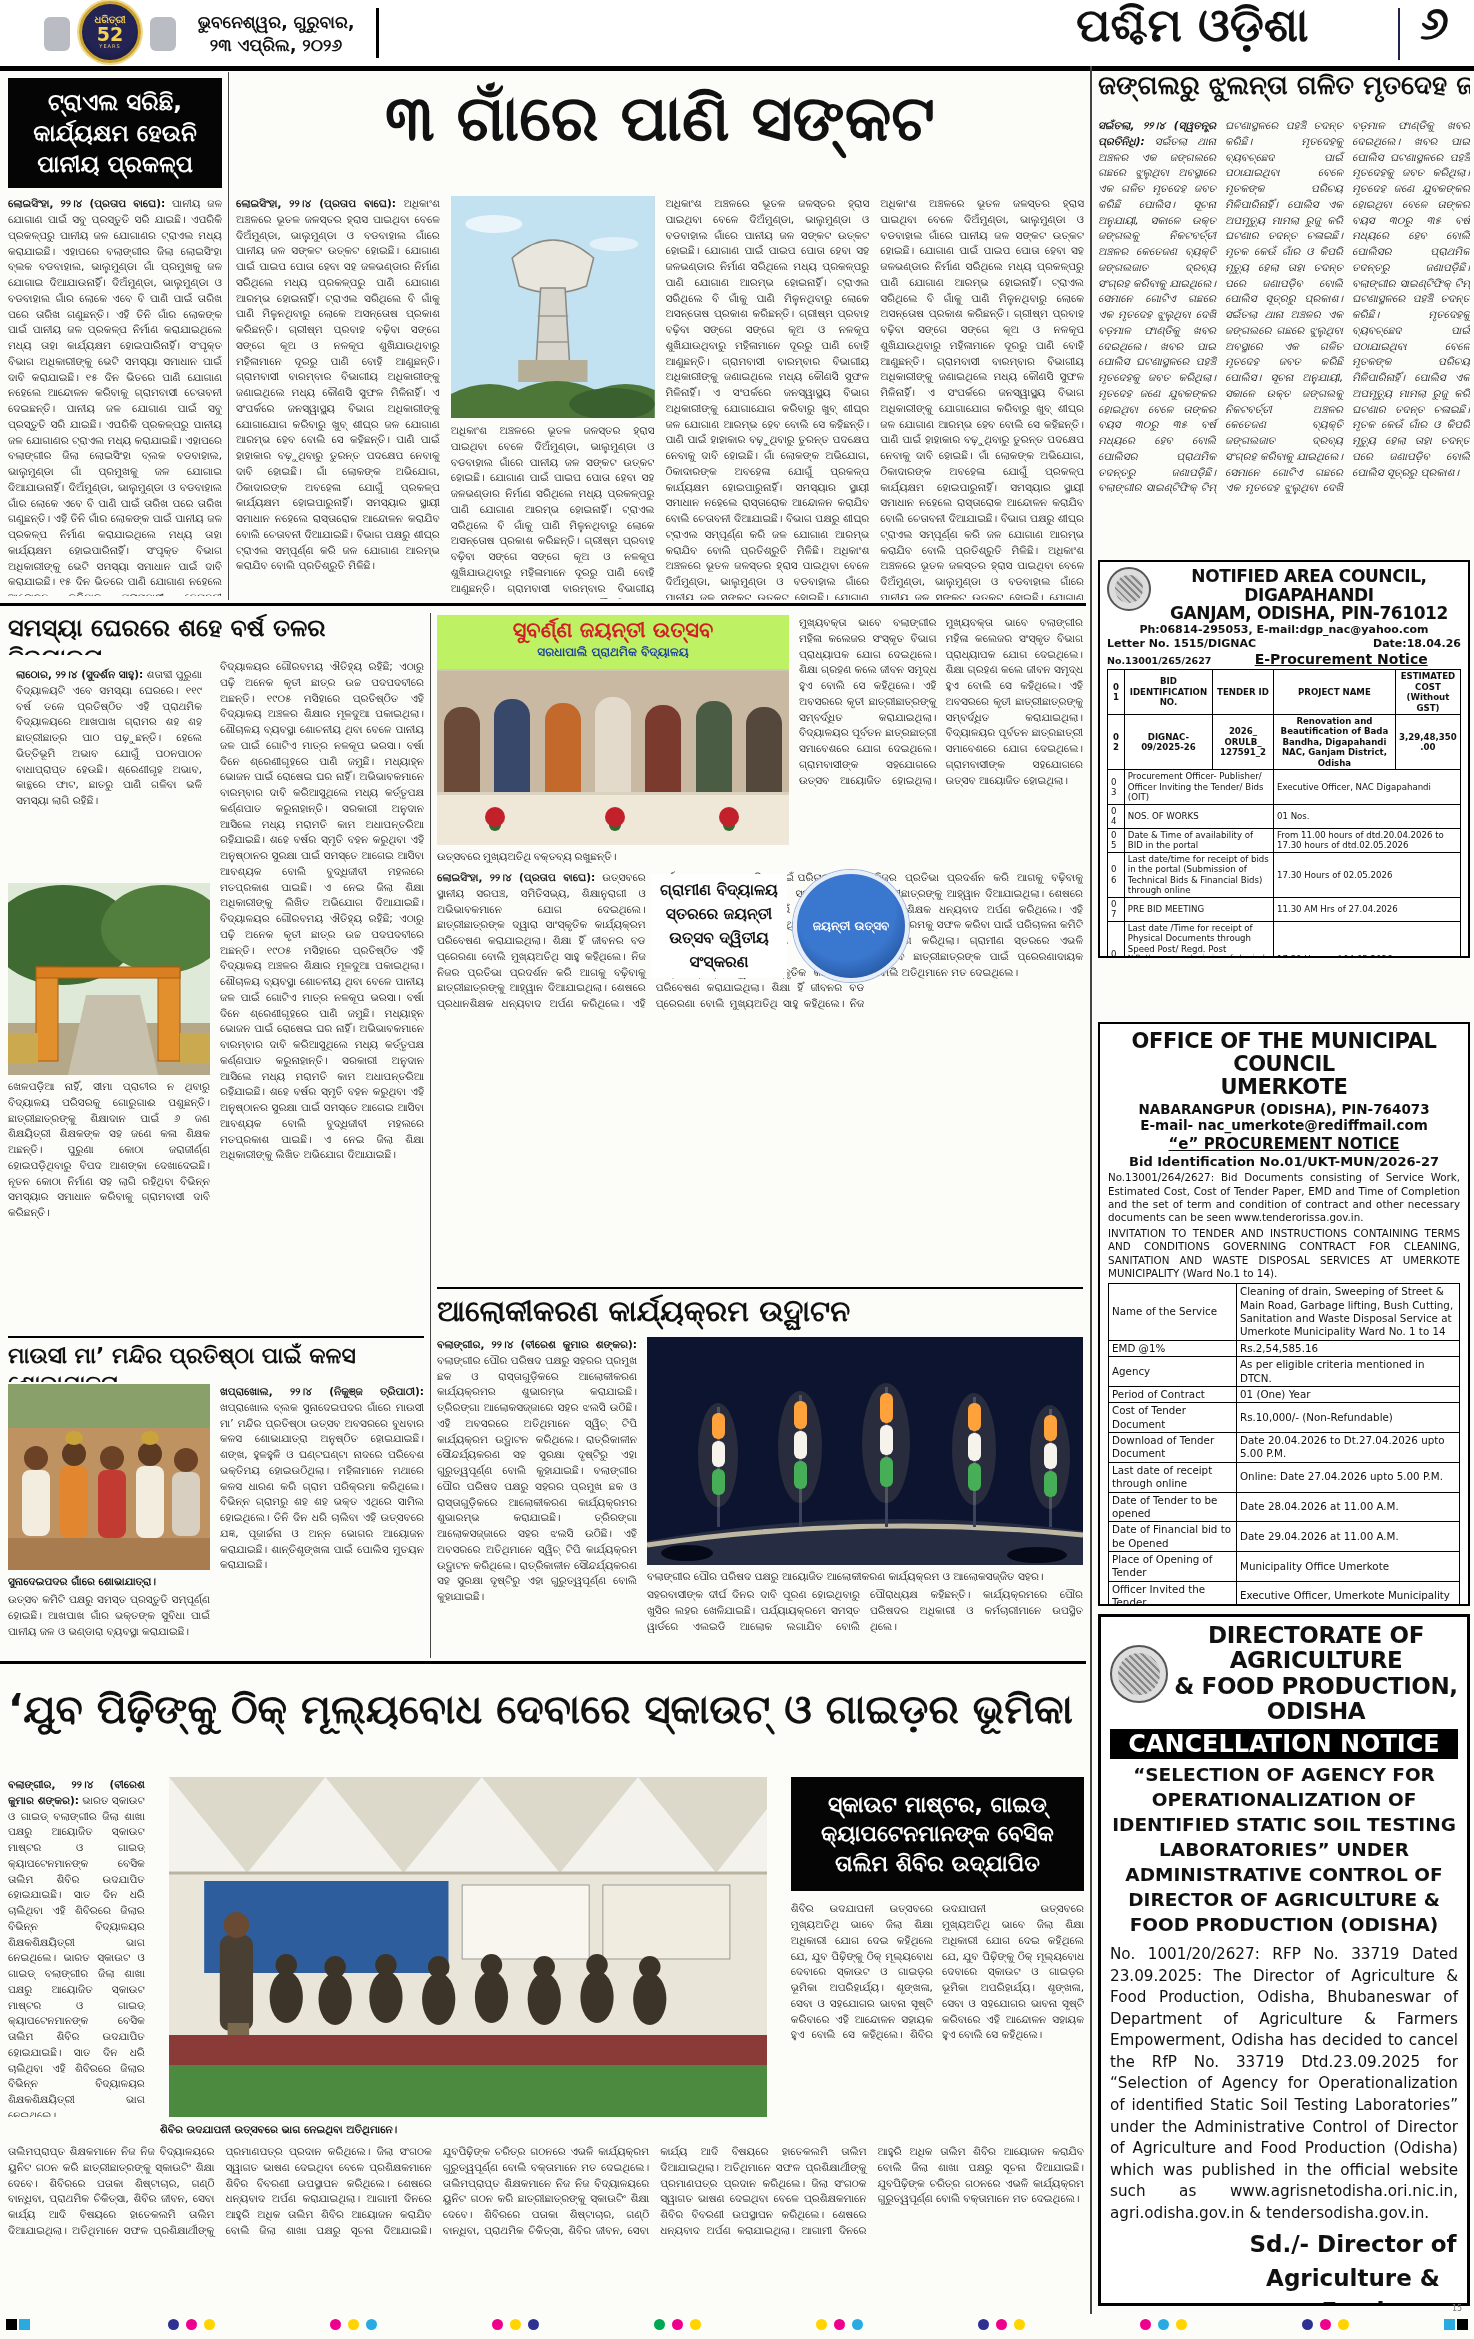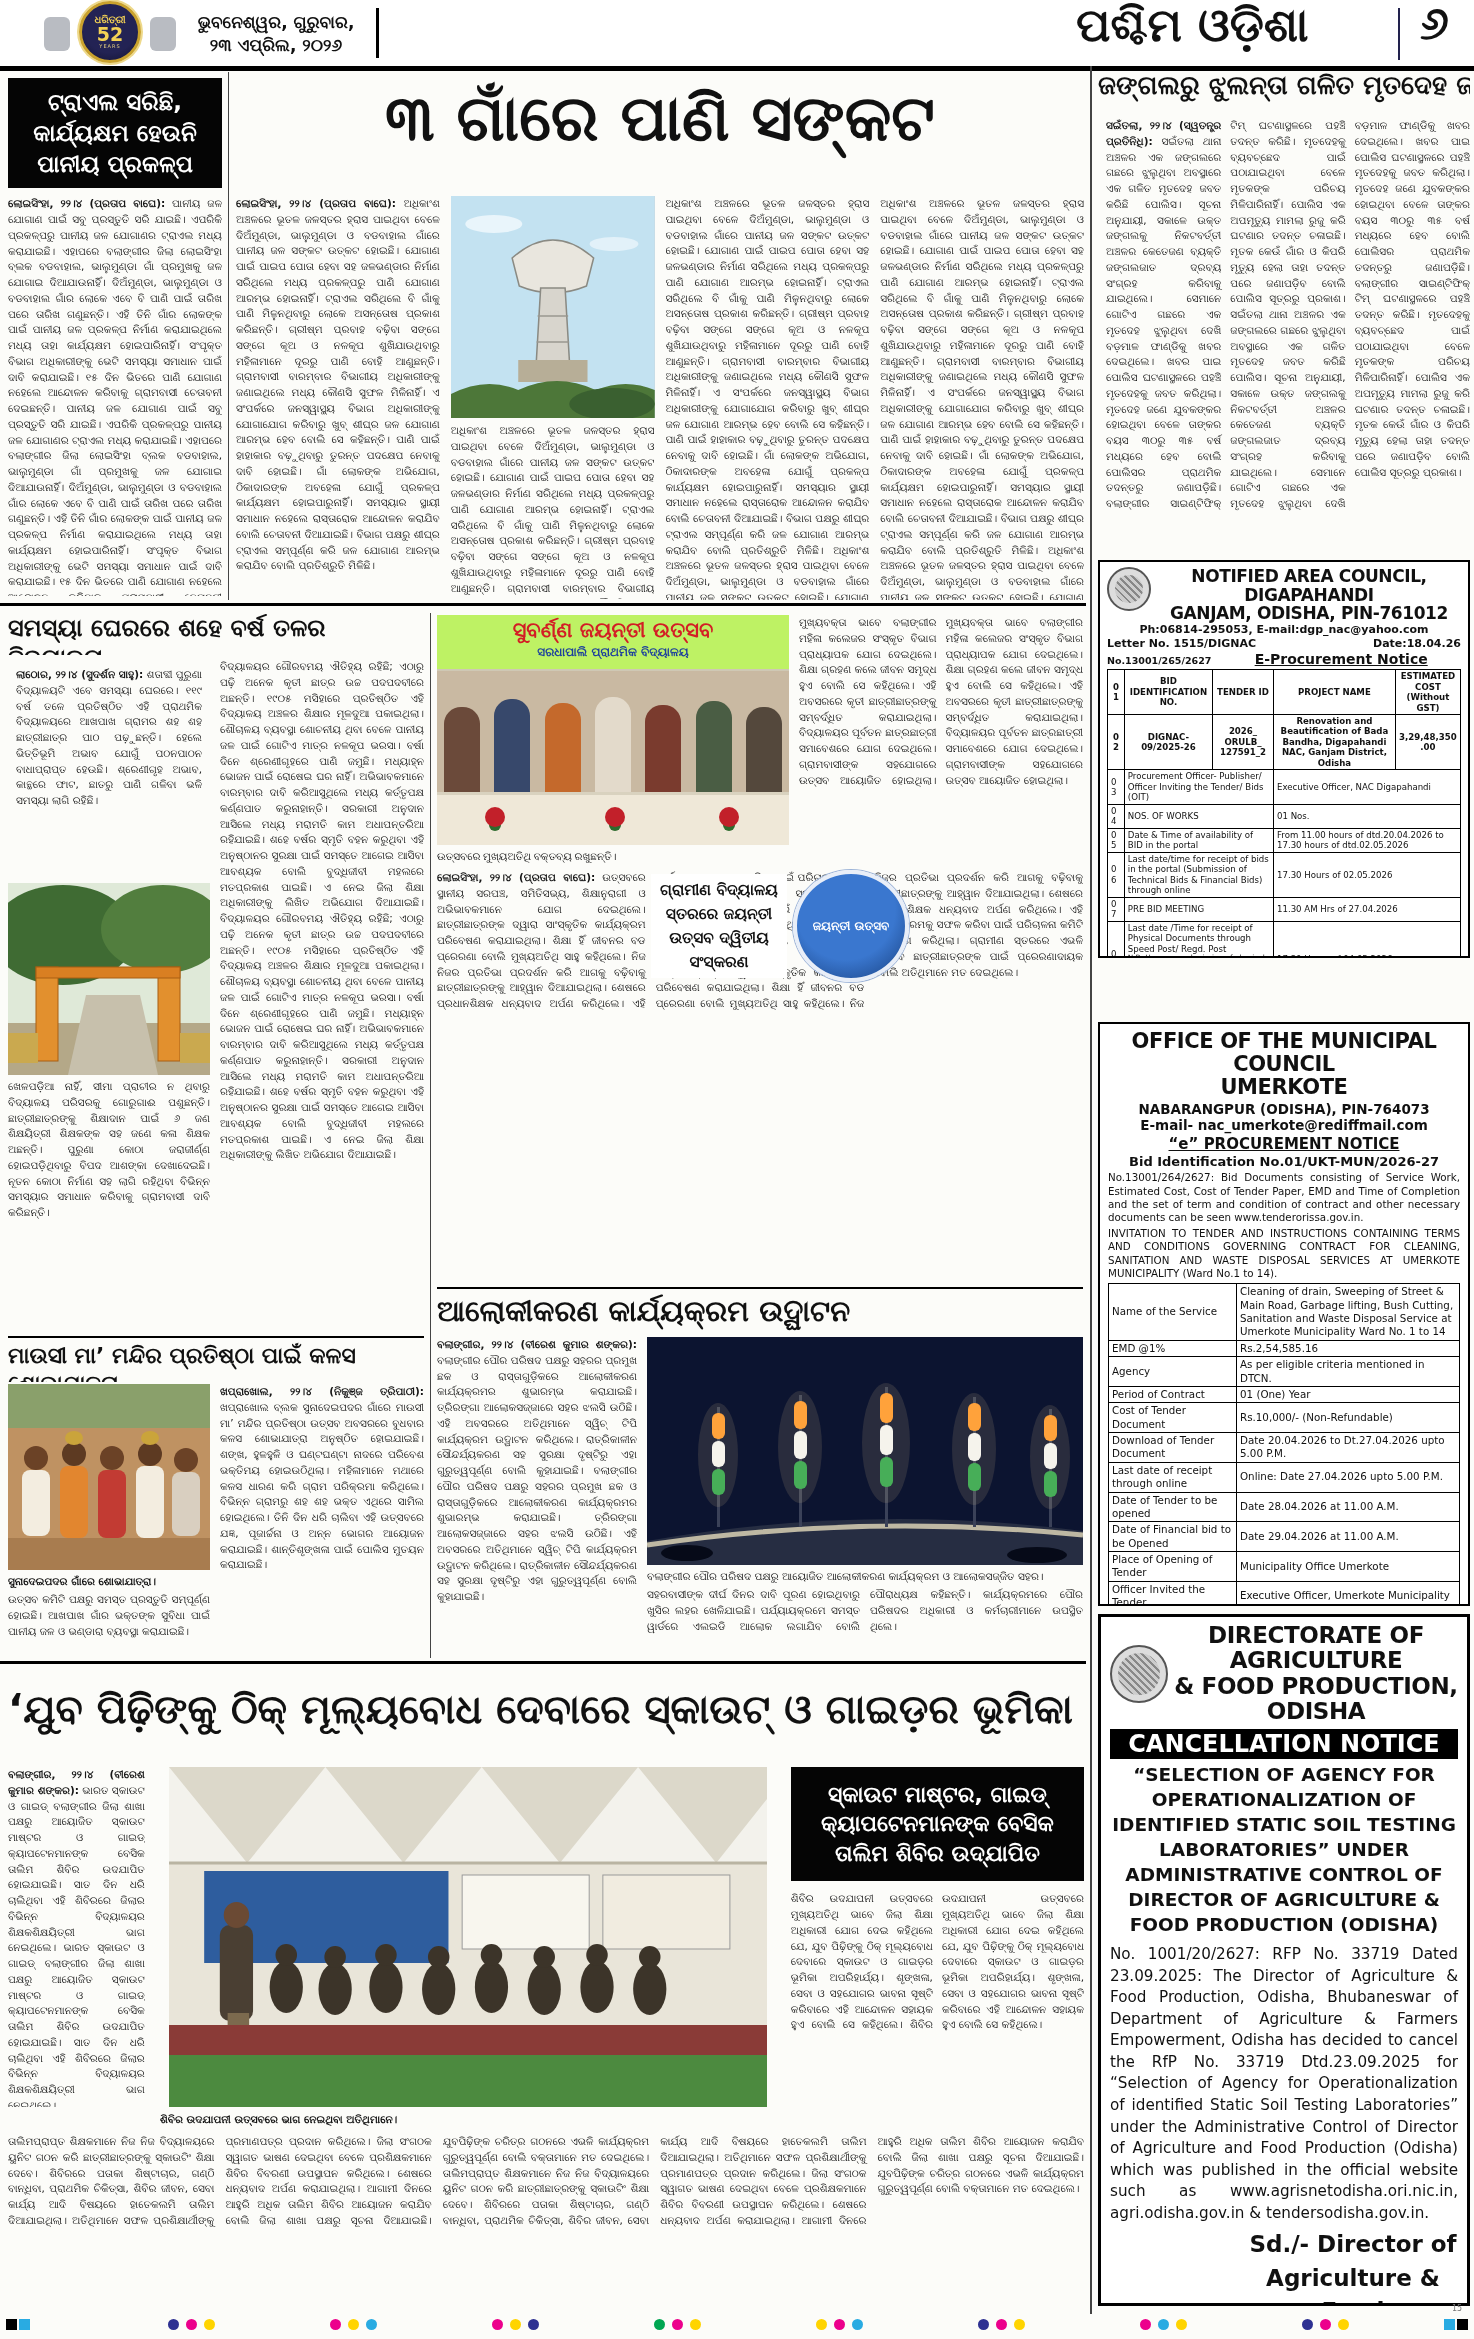--- a/index.html
+++ b/index.html
@@ -134,21 +134,21 @@
       </div>
       <p class="body-txt" style="flex:1;height:404px;margin:0;">ଅଧିକାଂଶ ଅଞ୍ଚଳରେ ଭୂତଳ ଜଳସ୍ତର ହ୍ରାସ ପାଇଥିବା ବେଳେ ଦିଅଁମୁଣ୍ଡା, ଭାଲୁମୁଣ୍ଡା ଓ ବଡବାହାଲ ଗାଁରେ ପାନୀୟ ଜଳ ସଙ୍କଟ ଉତ୍କଟ ହୋଇଛି। ଯୋଗାଣ ପାଇଁ ପାଇପ ପୋତା ହେବା ସହ ଜଳଭଣ୍ଡାର ନିର୍ମାଣ ସରିଥିଲେ ମଧ୍ୟ ପ୍ରକଳ୍ପରୁ ପାଣି ଯୋଗାଣ ଆରମ୍ଭ ହୋଇନାହିଁ। ଟ୍ରାଏଲ ସରିଥିଲେ ବି ଗାଁକୁ ପାଣି ମିଳୁନଥିବାରୁ ଲୋକେ ଅସନ୍ତୋଷ ପ୍ରକାଶ କରିଛନ୍ତି। ଗ୍ରୀଷ୍ମ ପ୍ରବାହ ବଢ଼ିବା ସଙ୍ଗେ ସଙ୍ଗେ କୂଅ ଓ ନଳକୂପ ଶୁଖିଯାଉଥିବାରୁ ମହିଳାମାନେ ଦୂରରୁ ପାଣି ବୋହି ଆଣୁଛନ୍ତି। ଗ୍ରାମବାସୀ ବାରମ୍ବାର ବିଭାଗୀୟ ଅଧିକାରୀଙ୍କୁ ଜଣାଇଥିଲେ ମଧ୍ୟ କୌଣସି ସୁଫଳ ମିଳିନାହିଁ। ଏ ସଂପର୍କରେ ଜନସ୍ୱାସ୍ଥ୍ୟ ବିଭାଗ ଅଧିକାରୀଙ୍କୁ ଯୋଗାଯୋଗ କରିବାରୁ ଖୁବ୍ ଶୀଘ୍ର ଜଳ ଯୋଗାଣ ଆରମ୍ଭ ହେବ ବୋଲି ସେ କହିଛନ୍ତି। ପାଣି ପାଇଁ ହାହାକାର ବଢ଼ୁଥିବାରୁ ତୁରନ୍ତ ପଦକ୍ଷେପ ନେବାକୁ ଦାବି ହୋଇଛି। ଗାଁ ଲୋକଙ୍କ ଅଭିଯୋଗ, ଠିକାଦାରଙ୍କ ଅବହେଳା ଯୋଗୁଁ ପ୍ରକଳ୍ପ କାର୍ଯ୍ୟକ୍ଷମ ହୋଇପାରୁନାହିଁ। ସମସ୍ୟାର ସ୍ଥାୟୀ ସମାଧାନ ନହେଲେ ରାସ୍ତାରୋକ ଆନ୍ଦୋଳନ କରାଯିବ ବୋଲି ଚେତାବନୀ ଦିଆଯାଇଛି। ବିଭାଗ ପକ୍ଷରୁ ଶୀଘ୍ର ଟ୍ରାଏଲ ସମ୍ପୂର୍ଣ୍ଣ କରି ଜଳ ଯୋଗାଣ ଆରମ୍ଭ କରାଯିବ ବୋଲି ପ୍ରତିଶ୍ରୁତି ମିଳିଛି। ଅଧିକାଂଶ ଅଞ୍ଚଳରେ ଭୂତଳ ଜଳସ୍ତର ହ୍ରାସ ପାଇଥିବା ବେଳେ ଦିଅଁମୁଣ୍ଡା, ଭାଲୁମୁଣ୍ଡା ଓ ବଡବାହାଲ ଗାଁରେ ପାନୀୟ ଜଳ ସଙ୍କଟ ଉତ୍କଟ ହୋଇଛି। ଯୋଗାଣ ପାଇଁ ପାଇପ ପୋତା ହେବା ସହ ଜଳଭଣ୍ଡାର ନିର୍ମାଣ ସରିଥିଲେ ମଧ୍ୟ ପ୍ରକଳ୍ପରୁ ପାଣି ଯୋଗାଣ ଆରମ୍ଭ ହୋଇନାହିଁ। ଟ୍ରାଏଲ ସରିଥିଲେ ବି ଗାଁକୁ ପାଣି ମିଳୁନଥିବାରୁ ଲୋକେ ଅସନ୍ତୋଷ ପ୍ରକାଶ କରିଛନ୍ତି। ଗ୍ରୀଷ୍ମ ପ୍ରବାହ ବଢ଼ିବା ସଙ୍ଗେ ସଙ୍ଗେ କୂଅ ଓ ନଳକୂପ ଶୁଖିଯାଉଥିବାରୁ ମହିଳାମାନେ ଦୂରରୁ ପାଣି ବୋହି ଆଣୁଛନ୍ତି। ଗ୍ରାମବାସୀ ବାରମ୍ବାର ବିଭାଗୀୟ ଅଧିକାରୀଙ୍କୁ ଜଣାଇଥିଲେ ମଧ୍ୟ କୌଣସି ସୁଫଳ ମିଳିନାହିଁ। ଏ ସଂପର୍କରେ ଜନସ୍ୱାସ୍ଥ୍ୟ ବିଭାଗ ଅଧିକାରୀଙ୍କୁ ଯୋଗାଯୋଗ କରିବାରୁ ଖୁବ୍ ଶୀଘ୍ର ଜଳ ଯୋଗାଣ ଆରମ୍ଭ ହେବ ବୋଲି ସେ କହିଛନ୍ତି। ପାଣି ପାଇଁ ହାହାକାର ବଢ଼ୁଥିବାରୁ ତୁରନ୍ତ ପଦକ୍ଷେପ ନେବାକୁ ଦାବି ହୋଇଛି। ଗାଁ ଲୋକଙ୍କ ଅଭିଯୋଗ, ଠିକାଦାରଙ୍କ ଅବହେଳା ଯୋଗୁଁ ପ୍ରକଳ୍ପ କାର୍ଯ୍ୟକ୍ଷମ ହୋଇପାରୁନାହିଁ। ସମସ୍ୟାର ସ୍ଥାୟୀ ସମାଧାନ ନହେଲେ ରାସ୍ତାରୋକ ଆନ୍ଦୋଳନ କରାଯିବ ବୋଲି ଚେତାବନୀ ଦିଆଯାଇଛି। ବିଭାଗ ପକ୍ଷରୁ ଶୀଘ୍ର ଟ୍ରାଏଲ ସମ୍ପୂର୍ଣ୍ଣ କରି ଜଳ ଯୋଗାଣ ଆରମ୍ଭ କରାଯିବ ବୋଲି ପ୍ରତିଶ୍ରୁତି ମିଳିଛି।</p>
       <p class="body-txt" style="flex:1;height:404px;margin:0;">ଅଧିକାଂଶ ଅଞ୍ଚଳରେ ଭୂତଳ ଜଳସ୍ତର ହ୍ରାସ ପାଇଥିବା ବେଳେ ଦିଅଁମୁଣ୍ଡା, ଭାଲୁମୁଣ୍ଡା ଓ ବଡବାହାଲ ଗାଁରେ ପାନୀୟ ଜଳ ସଙ୍କଟ ଉତ୍କଟ ହୋଇଛି। ଯୋଗାଣ ପାଇଁ ପାଇପ ପୋତା ହେବା ସହ ଜଳଭଣ୍ଡାର ନିର୍ମାଣ ସରିଥିଲେ ମଧ୍ୟ ପ୍ରକଳ୍ପରୁ ପାଣି ଯୋଗାଣ ଆରମ୍ଭ ହୋଇନାହିଁ। ଟ୍ରାଏଲ ସରିଥିଲେ ବି ଗାଁକୁ ପାଣି ମିଳୁନଥିବାରୁ ଲୋକେ ଅସନ୍ତୋଷ ପ୍ରକାଶ କରିଛନ୍ତି। ଗ୍ରୀଷ୍ମ ପ୍ରବାହ ବଢ଼ିବା ସଙ୍ଗେ ସଙ୍ଗେ କୂଅ ଓ ନଳକୂପ ଶୁଖିଯାଉଥିବାରୁ ମହିଳାମାନେ ଦୂରରୁ ପାଣି ବୋହି ଆଣୁଛନ୍ତି। ଗ୍ରାମବାସୀ ବାରମ୍ବାର ବିଭାଗୀୟ ଅଧିକାରୀଙ୍କୁ ଜଣାଇଥିଲେ ମଧ୍ୟ କୌଣସି ସୁଫଳ ମିଳିନାହିଁ। ଏ ସଂପର୍କରେ ଜନସ୍ୱାସ୍ଥ୍ୟ ବିଭାଗ ଅଧିକାରୀଙ୍କୁ ଯୋଗାଯୋଗ କରିବାରୁ ଖୁବ୍ ଶୀଘ୍ର ଜଳ ଯୋଗାଣ ଆରମ୍ଭ ହେବ ବୋଲି ସେ କହିଛନ୍ତି। ପାଣି ପାଇଁ ହାହାକାର ବଢ଼ୁଥିବାରୁ ତୁରନ୍ତ ପଦକ୍ଷେପ ନେବାକୁ ଦାବି ହୋଇଛି। ଗାଁ ଲୋକଙ୍କ ଅଭିଯୋଗ, ଠିକାଦାରଙ୍କ ଅବହେଳା ଯୋଗୁଁ ପ୍ରକଳ୍ପ କାର୍ଯ୍ୟକ୍ଷମ ହୋଇପାରୁନାହିଁ। ସମସ୍ୟାର ସ୍ଥାୟୀ ସମାଧାନ ନହେଲେ ରାସ୍ତାରୋକ ଆନ୍ଦୋଳନ କରାଯିବ ବୋଲି ଚେତାବନୀ ଦିଆଯାଇଛି। ବିଭାଗ ପକ୍ଷରୁ ଶୀଘ୍ର ଟ୍ରାଏଲ ସମ୍ପୂର୍ଣ୍ଣ କରି ଜଳ ଯୋଗାଣ ଆରମ୍ଭ କରାଯିବ ବୋଲି ପ୍ରତିଶ୍ରୁତି ମିଳିଛି। ଅଧିକାଂଶ ଅଞ୍ଚଳରେ ଭୂତଳ ଜଳସ୍ତର ହ୍ରାସ ପାଇଥିବା ବେଳେ ଦିଅଁମୁଣ୍ଡା, ଭାଲୁମୁଣ୍ଡା ଓ ବଡବାହାଲ ଗାଁରେ ପାନୀୟ ଜଳ ସଙ୍କଟ ଉତ୍କଟ ହୋଇଛି। ଯୋଗାଣ ପାଇଁ ପାଇପ ପୋତା ହେବା ସହ ଜଳଭଣ୍ଡାର ନିର୍ମାଣ ସରିଥିଲେ ମଧ୍ୟ ପ୍ରକଳ୍ପରୁ ପାଣି ଯୋଗାଣ ଆରମ୍ଭ ହୋଇନାହିଁ। ଟ୍ରାଏଲ ସରିଥିଲେ ବି ଗାଁକୁ ପାଣି ମିଳୁନଥିବାରୁ ଲୋକେ ଅସନ୍ତୋଷ ପ୍ରକାଶ କରିଛନ୍ତି। ଗ୍ରୀଷ୍ମ ପ୍ରବାହ ବଢ଼ିବା ସଙ୍ଗେ ସଙ୍ଗେ କୂଅ ଓ ନଳକୂପ ଶୁଖିଯାଉଥିବାରୁ ମହିଳାମାନେ ଦୂରରୁ ପାଣି ବୋହି ଆଣୁଛନ୍ତି। ଗ୍ରାମବାସୀ ବାରମ୍ବାର ବିଭାଗୀୟ ଅଧିକାରୀଙ୍କୁ ଜଣାଇଥିଲେ ମଧ୍ୟ କୌଣସି ସୁଫଳ ମିଳିନାହିଁ। ଏ ସଂପର୍କରେ ଜନସ୍ୱାସ୍ଥ୍ୟ ବିଭାଗ ଅଧିକାରୀଙ୍କୁ ଯୋଗାଯୋଗ କରିବାରୁ ଖୁବ୍ ଶୀଘ୍ର ଜଳ ଯୋଗାଣ ଆରମ୍ଭ ହେବ ବୋଲି ସେ କହିଛନ୍ତି। ପାଣି ପାଇଁ ହାହାକାର ବଢ଼ୁଥିବାରୁ ତୁରନ୍ତ ପଦକ୍ଷେପ ନେବାକୁ ଦାବି ହୋଇଛି। ଗାଁ ଲୋକଙ୍କ ଅଭିଯୋଗ, ଠିକାଦାରଙ୍କ ଅବହେଳା ଯୋଗୁଁ ପ୍ରକଳ୍ପ କାର୍ଯ୍ୟକ୍ଷମ ହୋଇପାରୁନାହିଁ। ସମସ୍ୟାର ସ୍ଥାୟୀ ସମାଧାନ ନହେଲେ ରାସ୍ତାରୋକ ଆନ୍ଦୋଳନ କରାଯିବ ବୋଲି ଚେତାବନୀ ଦିଆଯାଇଛି। ବିଭାଗ ପକ୍ଷରୁ ଶୀଘ୍ର ଟ୍ରାଏଲ ସମ୍ପୂର୍ଣ୍ଣ କରି ଜଳ ଯୋଗାଣ ଆରମ୍ଭ କରାଯିବ ବୋଲି ପ୍ରତିଶ୍ରୁତି ମିଳିଛି।</p>
     </div>
   </div>
 
   <div class="abs vrule" style="left:1090px;top:66px;width:2px;height:2248px;"></div>
 
   <div class="abs" style="left:1098px;top:70px;width:372px;height:486px;">
     <div class="h2a" style="height:44px;">ଜଙ୍ଗଲରୁ ଝୁଲନ୍ତା ଗଳିତ ମୃତଦେହ ଜବତ</div>
-    <p class="body-txt" style="column-count:3;column-gap:9px;height:436px;margin:4px 0 0 8px;">
+    <p class="body-txt" style="column-count:3;column-gap:9px;height:436px;margin:4px 0 0 0;font-style:italic;">
       <span class="dl">ସଇଁତଲା, ୨୨।୪ (ସ୍ୱତନ୍ତ୍ର ପ୍ରତିନିଧି):</span>
       <span>ସଇଁତଲା ଥାନା ଅଞ୍ଚଳର ଏକ ଜଙ୍ଗଲରେ ଗଛରେ ଝୁଲୁଥିବା ଅବସ୍ଥାରେ ଏକ ଗଳିତ ମୃତଦେହ ଜବତ କରିଛି ପୋଲିସ। ସୂଚନା ଅନୁଯାୟୀ, ସକାଳେ ଉକ୍ତ ଜଙ୍ଗଲକୁ ନିକଟବର୍ତ୍ତୀ ଅଞ୍ଚଳର କେତେଜଣ ବ୍ୟକ୍ତି ଜଙ୍ଗଲଜାତ ଦ୍ରବ୍ୟ ସଂଗ୍ରହ କରିବାକୁ ଯାଇଥିଲେ। ସେମାନେ ଗୋଟିଏ ଗଛରେ ଏକ ମୃତଦେହ ଝୁଲୁଥିବା ଦେଖି ବଡ଼ମାଳ ଫାଣ୍ଡିକୁ ଖବର ଦେଇଥିଲେ। ଖବର ପାଇ ପୋଲିସ ଘଟଣାସ୍ଥଳରେ ପହଞ୍ଚି ମୃତଦେହକୁ ଜବତ କରିଥିଲା। ମୃତଦେହ ଜଣେ ଯୁବକଙ୍କର ହୋଇଥିବା ବେଳେ ତାଙ୍କର ବୟସ ୩୦ରୁ ୩୫ ବର୍ଷ ମଧ୍ୟରେ ହେବ ବୋଲି ପୋଲିସର ପ୍ରାଥମିକ ତଦନ୍ତରୁ ଜଣାପଡ଼ିଛି। ବଲାଙ୍ଗୀର ସାଇଣ୍ଟିଫିକ୍ ଟିମ୍ ଘଟଣାସ୍ଥଳରେ ପହଞ୍ଚି ତଦନ୍ତ କରିଛି। ମୃତଦେହକୁ ବ୍ୟବଚ୍ଛେଦ ପାଇଁ ପଠାଯାଇଥିବା ବେଳେ ମୃତକଙ୍କ ପରିଚୟ ମିଳିପାରିନାହିଁ। ପୋଲିସ ଏକ ଅପମୃତ୍ୟୁ ମାମଲା ରୁଜୁ କରି ଘଟଣାର ତଦନ୍ତ ଚଳାଇଛି। ମୃତକ କେଉଁ ଗାଁର ଓ କିପରି ମୃତ୍ୟୁ ହେଲା ତାହା ତଦନ୍ତ ପରେ ଜଣାପଡ଼ିବ ବୋଲି ପୋଲିସ ସୂତ୍ରରୁ ପ୍ରକାଶ। ସଇଁତଲା ଥାନା ଅଞ୍ଚଳର ଏକ ଜଙ୍ଗଲରେ ଗଛରେ ଝୁଲୁଥିବା ଅବସ୍ଥାରେ ଏକ ଗଳିତ ମୃତଦେହ ଜବତ କରିଛି ପୋଲିସ। ସୂଚନା ଅନୁଯାୟୀ, ସକାଳେ ଉକ୍ତ ଜଙ୍ଗଲକୁ ନିକଟବର୍ତ୍ତୀ ଅଞ୍ଚଳର କେତେଜଣ ବ୍ୟକ୍ତି ଜଙ୍ଗଲଜାତ ଦ୍ରବ୍ୟ ସଂଗ୍ରହ କରିବାକୁ ଯାଇଥିଲେ। ସେମାନେ ଗୋଟିଏ ଗଛରେ ଏକ ମୃତଦେହ ଝୁଲୁଥିବା ଦେଖି ବଡ଼ମାଳ ଫାଣ୍ଡିକୁ ଖବର ଦେଇଥିଲେ। ଖବର ପାଇ ପୋଲିସ ଘଟଣାସ୍ଥଳରେ ପହଞ୍ଚି ମୃତଦେହକୁ ଜବତ କରିଥିଲା। ମୃତଦେହ ଜଣେ ଯୁବକଙ୍କର ହୋଇଥିବା ବେଳେ ତାଙ୍କର ବୟସ ୩୦ରୁ ୩୫ ବର୍ଷ ମଧ୍ୟରେ ହେବ ବୋଲି ପୋଲିସର ପ୍ରାଥମିକ ତଦନ୍ତରୁ ଜଣାପଡ଼ିଛି। ବଲାଙ୍ଗୀର ସାଇଣ୍ଟିଫିକ୍ ଟିମ୍ ଘଟଣାସ୍ଥଳରେ ପହଞ୍ଚି ତଦନ୍ତ କରିଛି। ମୃତଦେହକୁ ବ୍ୟବଚ୍ଛେଦ ପାଇଁ ପଠାଯାଇଥିବା ବେଳେ ମୃତକଙ୍କ ପରିଚୟ ମିଳିପାରିନାହିଁ। ପୋଲିସ ଏକ ଅପମୃତ୍ୟୁ ମାମଲା ରୁଜୁ କରି ଘଟଣାର ତଦନ୍ତ ଚଳାଇଛି। ମୃତକ କେଉଁ ଗାଁର ଓ କିପରି ମୃତ୍ୟୁ ହେଲା ତାହା ତଦନ୍ତ ପରେ ଜଣାପଡ଼ିବ ବୋଲି ପୋଲିସ ସୂତ୍ରରୁ ପ୍ରକାଶ।</span>
     </p>
   </div>
 
   <div class="abs hrule" style="left:0;top:603px;width:1086px;height:3px;"></div>
 
   <div class="abs" style="left:8px;top:613px;width:416px;height:718px;">
     <div class="h2b" style="height:42px;">ସମସ୍ୟା ଘେରରେ ଶହେ ବର୍ଷ ତଳର ବିଦ୍ୟାଳୟ</div>
     <div style="display:flex;gap:10px;height:668px;margin-top:4px;">
@@ -310,21 +310,21 @@
         <span class="dl">ଖପ୍ରାଖୋଲ, ୨୨।୪ (ନିକୁଞ୍ଜ ତ୍ରିପାଠୀ):</span>
         <span>ଖପ୍ରାଖୋଲ ବ୍ଲକ ସୁନାଦେଇପଦର ଗାଁରେ ମାଉସୀ ମା’ ମନ୍ଦିର ପ୍ରତିଷ୍ଠା ଉତ୍ସବ ଅବସରରେ ବୁଧବାର କଳସ ଶୋଭାଯାତ୍ରା ଅନୁଷ୍ଠିତ ହୋଇଯାଇଛି। ଶଙ୍ଖ, ହୁଳହୁଳି ଓ ଘଣ୍ଟଘଣ୍ଟା ନାଦରେ ପରିବେଶ ଭକ୍ତିମୟ ହୋଇଉଠିଥିଲା। ମହିଳାମାନେ ମଥାରେ କଳସ ଧାରଣ କରି ଗ୍ରାମ ପରିକ୍ରମା କରିଥିଲେ। ବିଭିନ୍ନ ଗ୍ରାମରୁ ଶହ ଶହ ଭକ୍ତ ଏଥିରେ ସାମିଲ ହୋଇଥିଲେ। ତିନି ଦିନ ଧରି ଚାଲିବା ଏହି ଉତ୍ସବରେ ଯଜ୍ଞ, ପୂଜାର୍ଚ୍ଚନା ଓ ଅନ୍ନ ଭୋଗର ଆୟୋଜନ କରାଯାଇଛି। ଶାନ୍ତିଶୃଙ୍ଖଳା ପାଇଁ ପୋଲିସ ମୁତୟନ କରାଯାଇଛି।</span>
       </p>
     </div>
   </div>
 
   <div class="abs hrule" style="left:0;top:1661px;width:1086px;height:3px;"></div>
 
   <div class="abs" style="left:8px;top:1669px;width:1076px;height:644px;">
     <div class="h-big" style="height:86px;">‘ଯୁବ ପିଢ଼ିଙ୍କୁ ଠିକ୍ ମୂଲ୍ୟବୋଧ ଦେବାରେ ସ୍କାଉଟ୍ ଓ ଗାଇଡ଼ର ଭୂମିକା ଅପରିହାର୍ଯ୍ୟ’</div>
-    <div style="display:flex;gap:24px;margin-top:12px;">
+    <div style="display:flex;gap:24px;margin-top:22px;">
       <p class="body-txt" style="width:140px;height:340px;margin:0;">
         <span class="dl">ବଲାଙ୍ଗୀର, ୨୨।୪ (ବୀରେଶ କୁମାର ଶଙ୍କର):</span>
         <span>ଭାରତ ସ୍କାଉଟ ଓ ଗାଇଡ୍ ବଲାଙ୍ଗୀର ଜିଲା ଶାଖା ପକ୍ଷରୁ ଆୟୋଜିତ ସ୍କାଉଟ ମାଷ୍ଟର ଓ ଗାଇଡ୍ କ୍ୟାପଟେନମାନଙ୍କ ବେସିକ ତାଲିମ ଶିବିର ଉଦଯାପିତ ହୋଇଯାଇଛି। ସାତ ଦିନ ଧରି ଚାଲିଥିବା ଏହି ଶିବିରରେ ଜିଲାର ବିଭିନ୍ନ ବିଦ୍ୟାଳୟର ଶିକ୍ଷକଶିକ୍ଷୟିତ୍ରୀ ଭାଗ ନେଇଥିଲେ। ଭାରତ ସ୍କାଉଟ ଓ ଗାଇଡ୍ ବଲାଙ୍ଗୀର ଜିଲା ଶାଖା ପକ୍ଷରୁ ଆୟୋଜିତ ସ୍କାଉଟ ମାଷ୍ଟର ଓ ଗାଇଡ୍ କ୍ୟାପଟେନମାନଙ୍କ ବେସିକ ତାଲିମ ଶିବିର ଉଦଯାପିତ ହୋଇଯାଇଛି। ସାତ ଦିନ ଧରି ଚାଲିଥିବା ଏହି ଶିବିରରେ ଜିଲାର ବିଭିନ୍ନ ବିଦ୍ୟାଳୟର ଶିକ୍ଷକଶିକ୍ଷୟିତ୍ରୀ ଭାଗ ନେଇଥିଲେ।</span>
       </p>
       <div class="ph" style="width:612px;height:340px;">
         <svg width="100%" height="100%" viewBox="0 0 612 340" preserveAspectRatio="none">
           <rect width="612" height="340" fill="#e9e5d9"></rect>
           <rect width="612" height="96" fill="#f3f2ec"></rect>
           <path d="M0,0 L80,96 L160,0 L240,96 L320,0 L400,96 L480,0 L560,96 L612,32 L612,0 Z" fill="#dcd8ca"></path>
           <line x1="0" y1="96" x2="612" y2="96" stroke="#b9b4a2" stroke-width="3"></line>

